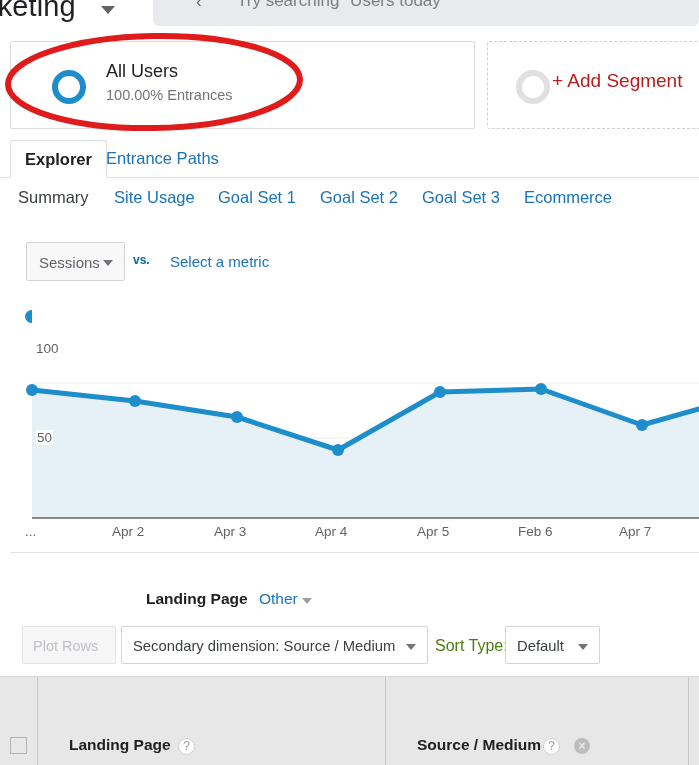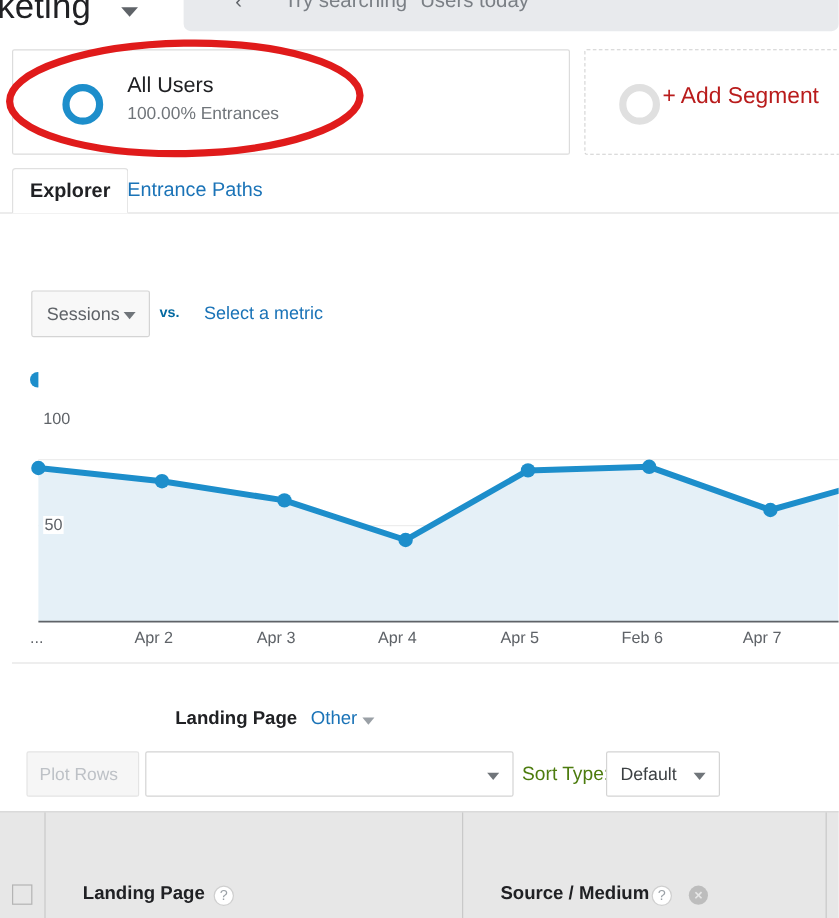--- a/index.html
+++ b/index.html
@@ -214,20 +214,28 @@
   <svg class="annot" width="699" height="765">
     <ellipse cx="154" cy="82" rx="146" ry="46" fill="none" stroke="#e01b1b" stroke-width="6" transform="rotate(-1 154 82)"></ellipse>
   </svg>
 
   <div class="tabs">
     <div class="tabs-underline"></div>
     <div class="tab active">Explorer</div>
     <div class="tab link">Entrance Paths</div>
   </div>
 
+  <div class="subnav">
+    <span class="cur" style="left:18px">Summary</span>
+    <span style="left:114px">Site Usage</span>
+    <span style="left:218px">Goal Set 1</span>
+    <span style="left:320px">Goal Set 2</span>
+    <span style="left:422px">Goal Set 3</span>
+    <span style="left:524px">Ecommerce</span>
+  </div>
 
   <div class="metricrow">
     <div class="btn-sel">
       <div class="btn-sel-label">Sessions</div>
       <div class="btn-caret"></div>
     </div>
     <div class="vs">vs.</div>
     <div class="sel-metric">Select a metric</div>
   </div>
 
@@ -275,20 +283,21 @@
     <div class="pdim-other">Other</div>
     <div class="pdim-caret"></div>
   </div>
 
   <div class="ttool">
     <div class="plotrows">
       <div class="plotrows-lbl">Plot Rows</div>
     </div>
 
     <div class="secdim">
+      <div class="secdim-lbl">Secondary dimension: Source / Medium</div>
       <div class="btn-caret"></div>
     </div>
 
     <div class="sorttype-lbl">Sort Type:</div>
 
     <div class="sorttype">
       <div class="sorttype-val">Default</div>
       <div class="btn-caret"></div>
     </div>
   </div>

